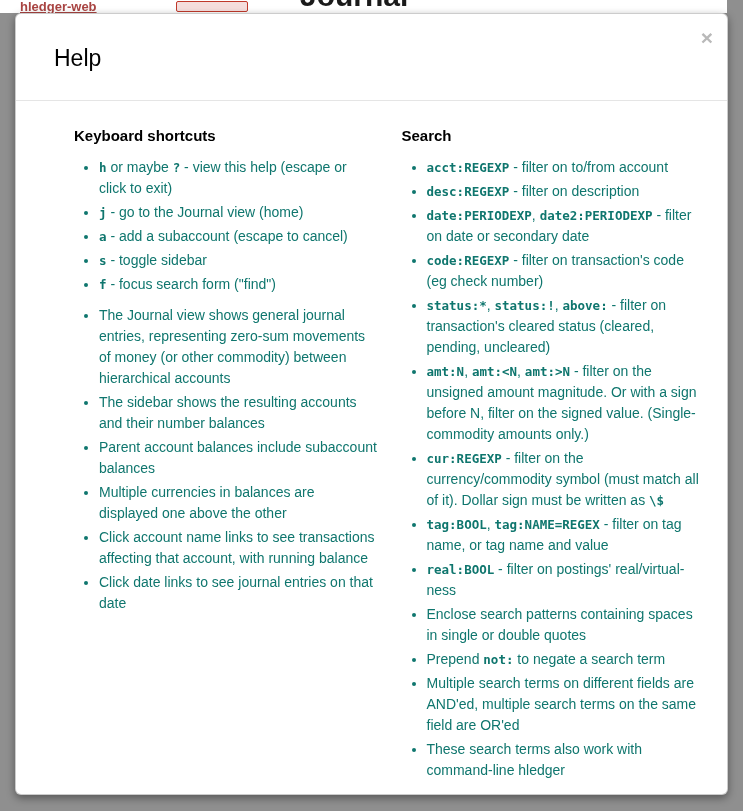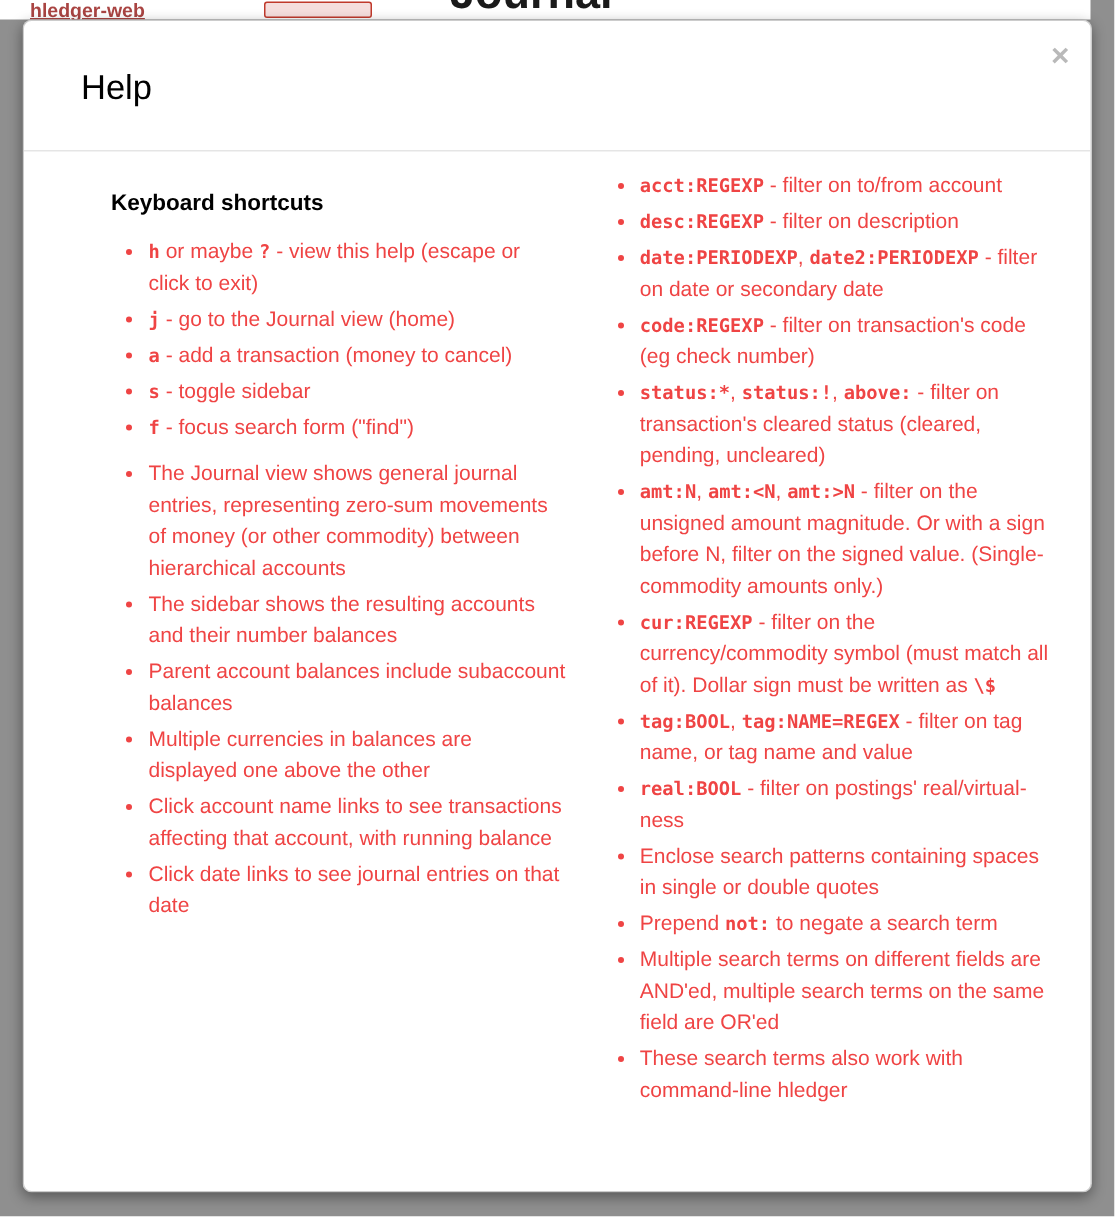--- a/index.html
+++ b/index.html
@@ -68,21 +68,21 @@
     padding: 12px 22px 18px 22px;
     margin-left: 36px;
   }
   .col { flex: 1; min-width: 0; }
   .col h3 {
     font-size: 15px; font-weight: bold; color: #000;
     margin: 14px 0 13px 0;
   }
   .col ul { margin: 0 0 10px 0; padding-left: 25px; }
   .col li {
-    font-size: 14px; line-height: 1.5; color: #ef4444;
+    font-size: 14px; line-height: 1.5; color: #0f766e;
     margin: 0 0 3px 0;
   }
   .code {
     font-family: "DejaVu Sans Mono", monospace;
     font-weight: bold; font-size: 12.5px;
   }
 </style>
 </head>
 <body>
 
@@ -100,34 +100,35 @@
       <span>×</span>
     </button>
     <h1 class="modal-title">Help</h1>
   </div>
   <div class="modal-body">
     <div class="col">
       <h3>Keyboard shortcuts</h3>
       <ul>
           <li><span class="code">h</span><span> or maybe </span><span class="code">?</span><span> - view this help (escape or click to exit)</span></li>
           <li><span class="code">j</span><span> - go to the Journal view (home)</span></li>
-          <li><span class="code">a</span><span> - add a transaction (money to cancel)</span></li>
+          <li><span class="code">a</span><span> - add a subaccount (escape to cancel)</span></li>
           <li><span class="code">s</span><span> - toggle sidebar</span></li>
           <li><span class="code">f</span><span> - focus search form ("find")</span></li>
         </ul>
       <ul>
           <li><span>The Journal view shows general journal entries, representing zero-sum movements of money (or other commodity) between hierarchical accounts</span></li>
           <li><span>The sidebar shows the resulting accounts and their number balances</span></li>
           <li><span>Parent account balances include subaccount balances</span></li>
           <li><span>Multiple currencies in balances are displayed one above the other</span></li>
           <li><span>Click account name links to see transactions affecting that account, with running balance</span></li>
           <li><span>Click date links to see journal entries on that date</span></li>
         </ul>
     </div>
     <div class="col">
+      <h3>Search</h3>
       <ul>
           <li><span class="code">acct:REGEXP</span><span> - filter on to/from account</span></li>
           <li><span class="code">desc:REGEXP</span><span> - filter on description</span></li>
           <li><span class="code">date:PERIODEXP</span><span>, </span><span class="code">date2:PERIODEXP</span><span> - filter on date or secondary date</span></li>
           <li><span class="code">code:REGEXP</span><span> - filter on transaction's code (eg check number)</span></li>
           <li><span class="code">status:*</span><span>, </span><span class="code">status:!</span><span>, </span><span class="code">above:</span><span> - filter on transaction's cleared status (cleared, pending, uncleared)</span></li>
           <li><span class="code">amt:N</span><span>, </span><span class="code">amt:&lt;N</span><span>, </span><span class="code">amt:&gt;N</span><span> - filter on the unsigned amount magnitude. Or with a sign before N, filter on the signed value. (Single-commodity amounts only.)</span></li>
           <li><span class="code">cur:REGEXP</span><span> - filter on the currency/commodity symbol (must match all of it). Dollar sign must be written as </span><span class="code">\$</span></li>
           <li><span class="code">tag:BOOL</span><span>, </span><span class="code">tag:NAME=REGEX</span><span> - filter on tag name, or tag name and value</span></li>
           <li><span class="code">real:BOOL</span><span> - filter on postings' real/virtual-ness</span></li>

